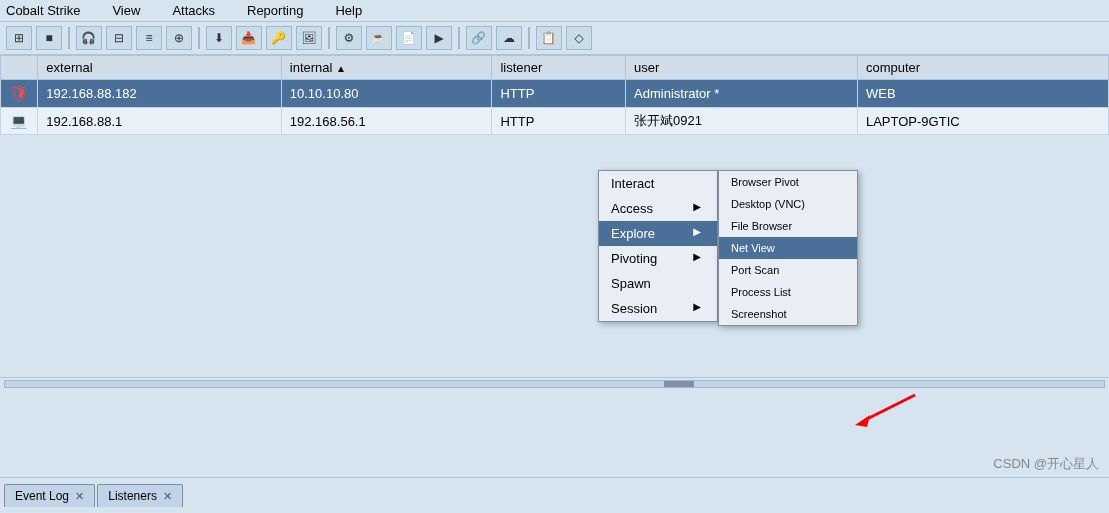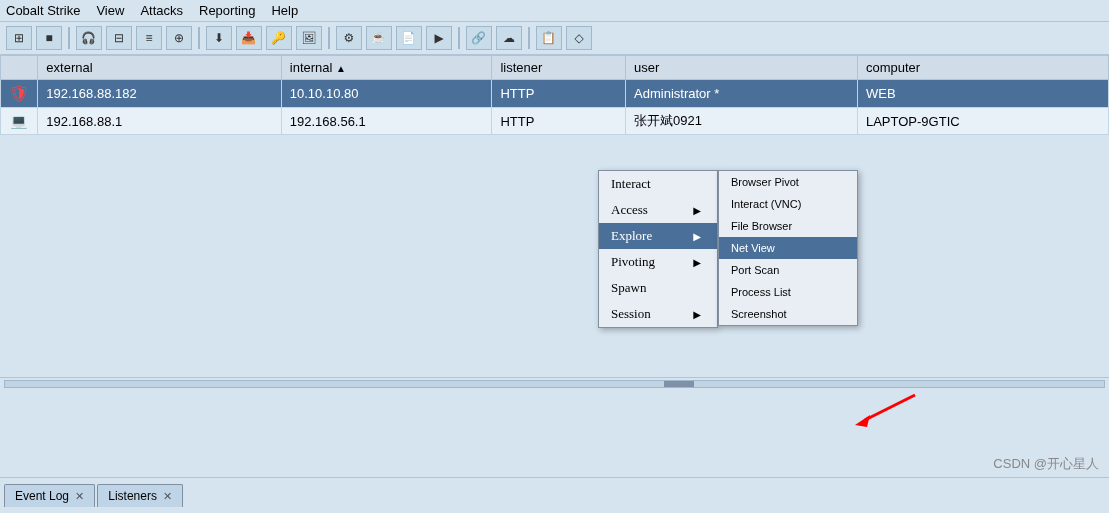--- a/index.html
+++ b/index.html
@@ -11,21 +11,21 @@
       height: 513px;
       overflow: hidden;
       position: relative;
     }
 
     
     .menubar {
       background: #d6e4f0;
       padding: 3px 6px;
       display: flex;
-      gap: 16px;
+      gap: 32px;
       border-bottom: 1px solid #b0c4d8;
     }
     .menubar-item {
       cursor: pointer;
       font-size: 13px;
       color: #000;
     }
 
     
     .toolbar {
@@ -105,26 +105,24 @@
       background: #e8eef4;
       border: 1px solid #8090a0;
       min-width: 120px;
       z-index: 100;
       box-shadow: 2px 2px 6px rgba(0,0,0,0.3);
     }
     .context-menu-item {
       padding: 5px 16px 5px 12px;
       cursor: pointer;
       display: flex;
-      align-items: center;
       justify-content: space-between;
       font-size: 13px;
       color: #000;
       white-space: nowrap;
-      font-family: Liberation Serif, serif;
     }
     .context-menu-item.active {
       background: #4a7099;
       color: #fff;
     }
     .context-menu-arrow {
       font-size: 10px;
       margin-left: 8px;
     }
 
@@ -333,21 +331,21 @@
       <span>Spawn</span>
     </div>
     <div class="context-menu-item">
       <span>Session</span>
       <span class="context-menu-arrow">▶</span>
     </div>
   </div>
 
   <div class="submenu">
     <div class="submenu-item">Browser Pivot</div>
-    <div class="submenu-item">Interact (VNC)</div>
+    <div class="submenu-item">Desktop (VNC)</div>
     <div class="submenu-item">File Browser</div>
     <div class="submenu-item active">Net View</div>
     <div class="submenu-item">Port Scan</div>
     <div class="submenu-item">Process List</div>
     <div class="submenu-item">Screenshot</div>
   </div>
 
   <div class="red-arrow">
     <svg width="80" height="50" viewBox="0 0 80 50">
       <line x1="70" y1="10" x2="20" y2="35" stroke="red" stroke-width="3"></line>

